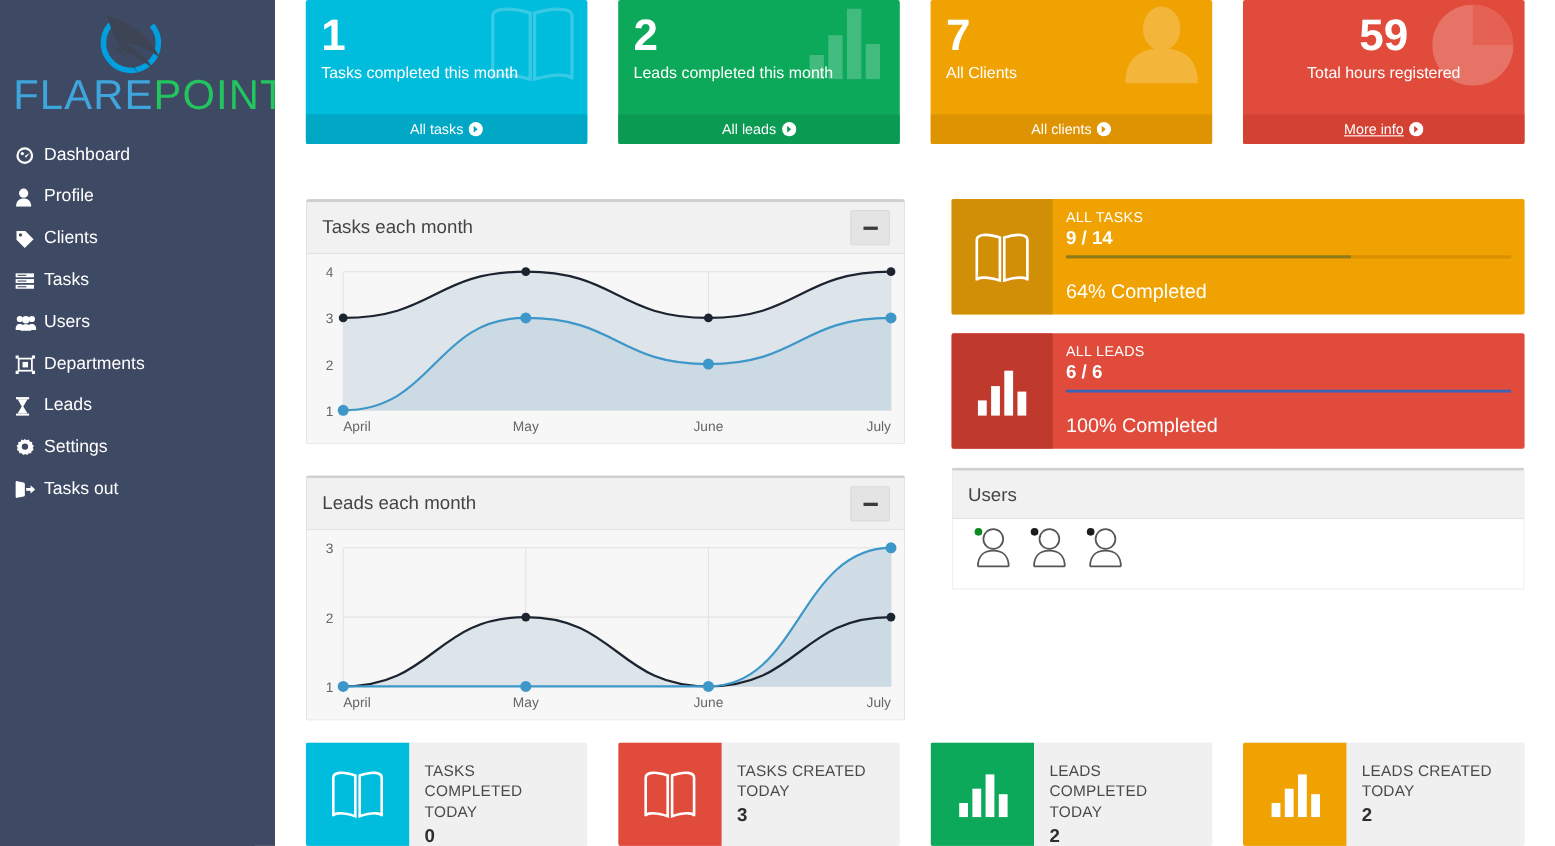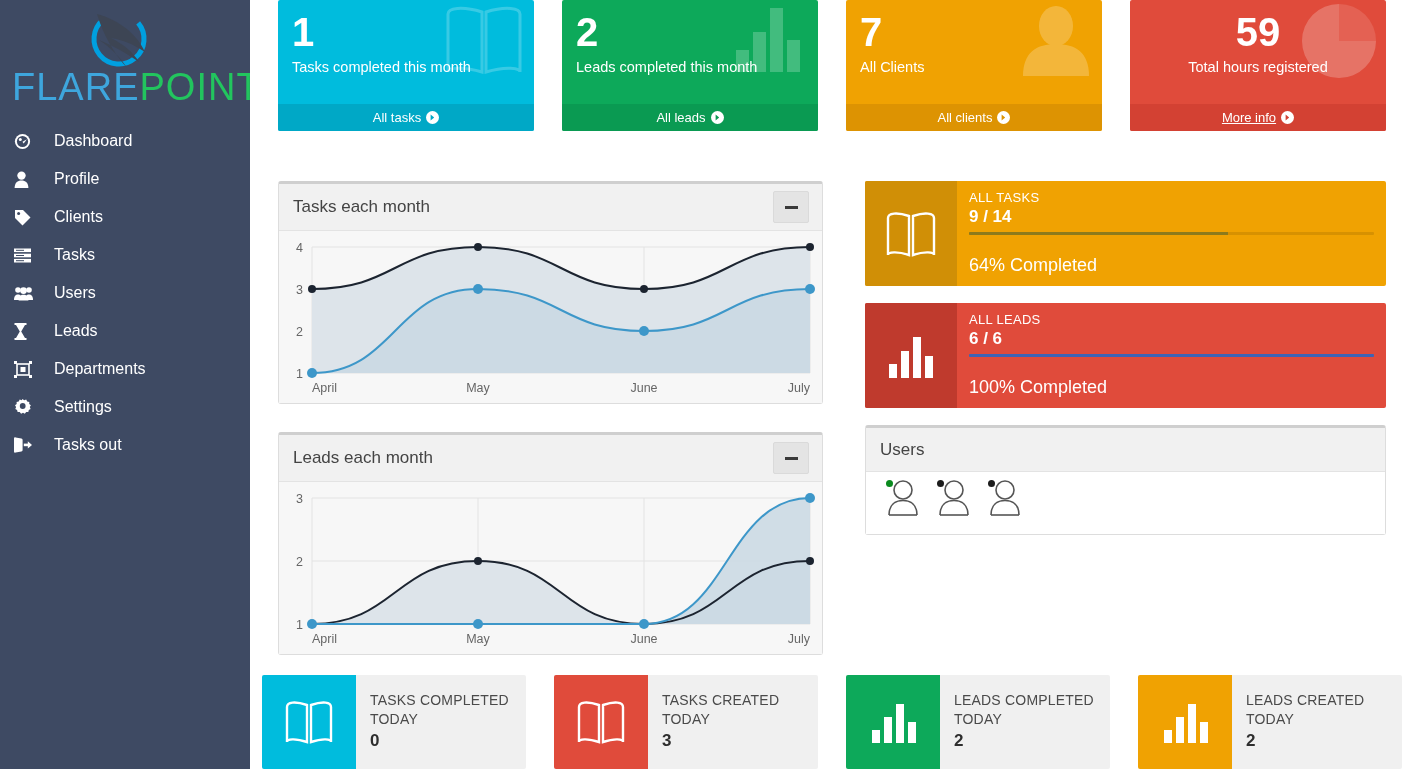--- a/index.html
+++ b/index.html
@@ -55,21 +55,21 @@
     cursor: pointer;
   }
   .nav-ico {
     width: 24px; min-width: 24px;
     display: inline-flex;
     align-items: center;
     justify-content: flex-start;
     color: #ffffff;
   }
   .nav-ico svg { display: block; }
-  .nav-label { margin-left: 16px; }
+  .nav-label { margin-left: 2px; }
 
   
   .main {
     flex: 1;
     height: 769px;
     background: #ffffff;
     position: relative;
     overflow: hidden;
   }
   .row-top {
@@ -220,21 +220,21 @@
   .user-dot {
     position: absolute; top: 0; left: 2px;
     width: 7px; height: 7px; border-radius: 50%;
   }
   .user-av { margin-top: 12px; }
 
   
   .row-bottom {
     display: flex;
     gap: 28px;
-    padding: 0 12px;
+    padding: 0 28px;
     position: absolute;
     left: 0; right: 0;
     bottom: 0;
   }
   .mini {
     flex: 1;
     display: flex;
     background: #f0f0f0;
     border-radius: 2px;
     overflow: hidden;
@@ -339,41 +339,41 @@
             <path d="M0 14 C0 10.2 1.7 8.6 4 8.6 C6.3 8.6 8 10.2 8 14 Z" fill="#fff"></path>
             <path d="M11 14 C11 10.2 12.7 8.6 15 8.6 C17.3 8.6 19 10.2 19 14 Z" fill="#fff"></path>
             <path d="M4.6 14.6 C4.6 10.4 6.6 8.8 9.5 8.8 C12.4 8.8 14.4 10.4 14.4 14.6 Z" fill="#fff"></path>
           </svg>
         </span>
         <span class="nav-label">Users</span>
       </a>
 
       <a class="nav-item">
         <span class="nav-ico">
-          <svg width="13" height="17" viewBox="0 0 13 17">
-            <rect x="0.5" y="0" width="12" height="2" fill="#fff"></rect>
-            <rect x="0.5" y="15" width="12" height="2" fill="#fff"></rect>
-            <path d="M2 2 L11 2 L7.2 8.5 L11 15 L2 15 L5.8 8.5 Z" fill="#fff"></path>
-          </svg>
-        </span>
-        <span class="nav-label">Leads</span>
-      </a>
-
-      <a class="nav-item">
-        <span class="nav-ico">
           <svg width="18" height="17" viewBox="0 0 18 17">
             <rect x="3" y="3" width="12" height="11" fill="none" stroke="#fff" stroke-width="1.6"></rect>
             <rect x="6.5" y="6" width="5" height="5" fill="#fff"></rect>
             <rect x="0" y="0" width="3" height="3" fill="#fff"></rect>
             <rect x="15" y="0" width="3" height="3" fill="#fff"></rect>
             <rect x="0" y="14" width="3" height="3" fill="#fff"></rect>
             <rect x="15" y="14" width="3" height="3" fill="#fff"></rect>
           </svg>
         </span>
         <span class="nav-label">Departments</span>
+      </a>
+
+      <a class="nav-item">
+        <span class="nav-ico">
+          <svg width="13" height="17" viewBox="0 0 13 17">
+            <rect x="0.5" y="0" width="12" height="2" fill="#fff"></rect>
+            <rect x="0.5" y="15" width="12" height="2" fill="#fff"></rect>
+            <path d="M2 2 L11 2 L7.2 8.5 L11 15 L2 15 L5.8 8.5 Z" fill="#fff"></path>
+          </svg>
+        </span>
+        <span class="nav-label">Leads</span>
       </a>
 
       <a class="nav-item">
         <span class="nav-ico">
           <svg width="17" height="17" viewBox="0 0 17 17">
             <path d="M8.5 0 L10.2 1.2 L12.2 0.6 L13.2 2.5 L15.3 2.9 L15.2 5 L16.9 6.3 L15.8 8.1 L16.6 10 L14.8 11 L14.3 13.1 L12.2 13.1 L10.8 14.7 L9 13.8 L7.1 14.7 L5.7 13.1 L3.6 13.1 L3.1 11 L1.3 10 L2.1 8.1 L1 6.3 L2.7 5 L2.6 2.9 L4.7 2.5 L5.7 0.6 L7.7 1.2 Z" fill="#fff"></path>
             <circle cx="8.7" cy="7" r="2.9" fill="#3e4a63"></circle>
           </svg>
         </span>
         <span class="nav-label">Settings</span>

